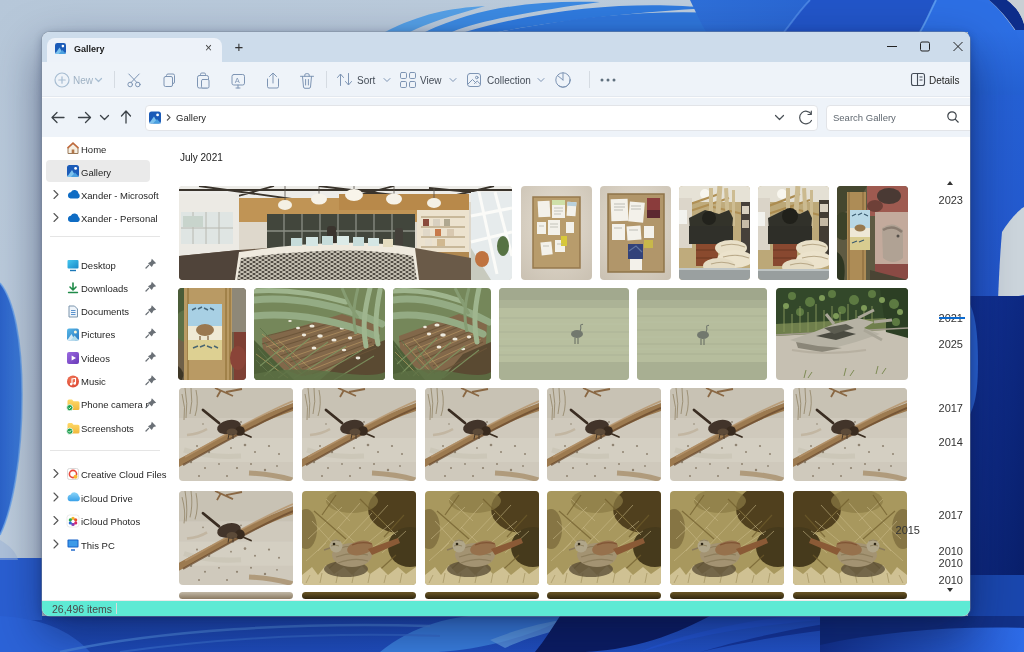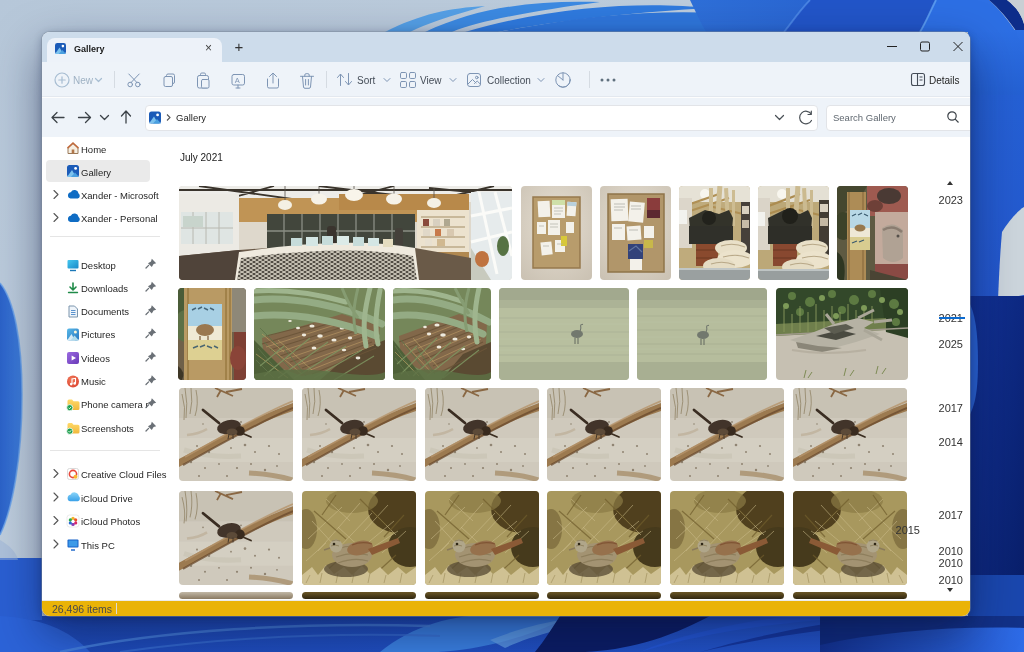--- a/index.html
+++ b/index.html
@@ -9,21 +9,21 @@
 #tabstrip{position:absolute;left:0;top:0;width:928px;height:30px;background:#cddceb}
 #tab{position:absolute;left:5px;top:6px;width:175px;height:24px;background:#edf2f9;border-radius:8px 8px 0 0}
 #tab .ttxt{position:absolute;left:27px;top:6px;font-size:9px;font-weight:700;color:#1b1b1b}
 #tab .tx{position:absolute;left:158px;top:3px;font-size:12px;color:#444}
 #plus{position:absolute;left:185px;top:3px;width:24px;height:24px;font-size:15px;color:#333;text-align:center;line-height:24px}
 .wc{position:absolute;top:0;height:29px;line-height:29px;text-align:center;color:#222}
 #toolbar{position:absolute;left:0;top:30px;width:928px;height:35px;background:#eef3f9;border-bottom:1px solid #e3e8ef}
 #addr{position:absolute;left:0;top:66px;width:928px;height:39px;background:#eef3f9}
 .field{position:absolute;background:#fff;border:1px solid #e2e4e8;border-radius:4px}
 #main{position:absolute;left:0;top:105px;width:928px;height:463px;background:#fff}
-#status{position:absolute;left:0;top:568px;width:928px;height:20px;background:#eab308;border-top:1px solid #ebebeb;font-size:10.5px;color:#4a4a4a}
+#status{position:absolute;left:0;top:568px;width:928px;height:20px;background:#5eead4;border-top:1px solid #ebebeb;font-size:10.5px;color:#4a4a4a}
 #status span{position:absolute;left:10px;top:2px}
 #status i{position:absolute;left:74px;top:2px;width:1px;height:11px;background:#dcdcdc}
 .yr{position:absolute;font-size:11px;color:#333;width:28px;text-align:right}
 .ph{position:absolute;border-radius:4px;overflow:hidden}
 .ph svg{display:block;width:100%;height:100%}
 </style></head>
 <body>
 <svg id="wall" width="1024" height="652" viewBox="0 0 1024 652">
 <defs>
 <linearGradient id="wbase" x1="0" y1="0" x2="1" y2="1">

